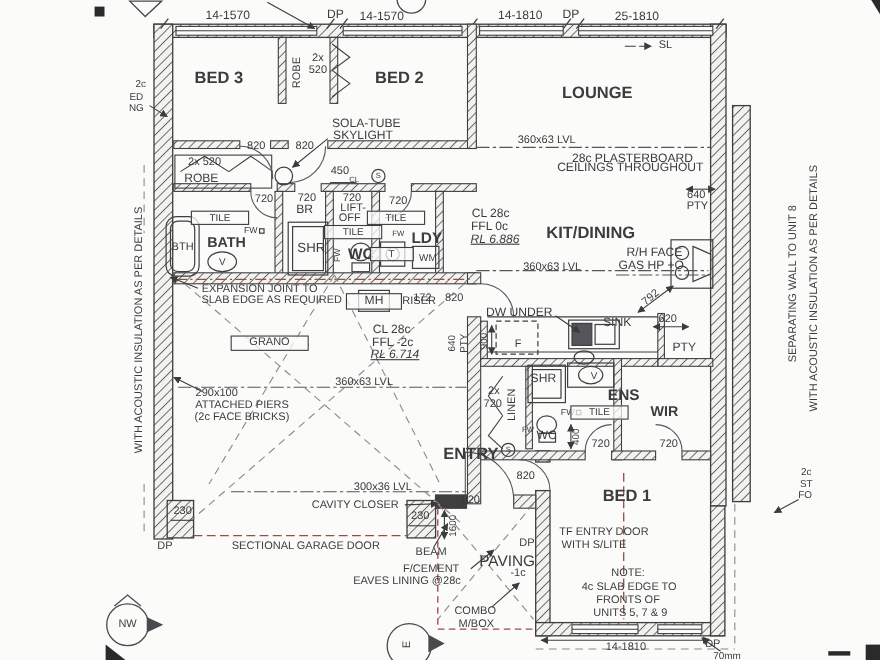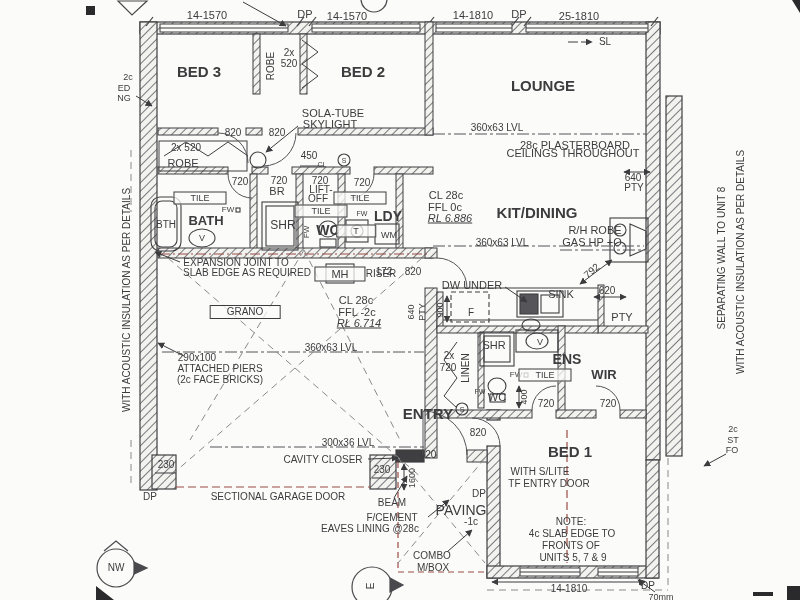--- a/index.html
+++ b/index.html
@@ -299,21 +299,21 @@
     <div class="lbl bold" style="left: 388px; top: 216px; font-size: 14px; transform: translate(-50%, -50%);">LDY</div>
     <div class="lbl" style="left: 497px; top: 128px; font-size: 10px; transform: translate(-50%, -50%);">360x63 LVL</div>
     <div class="lbl" style="left: 575px; top: 145px; font-size: 11px; transform: translate(-50%, -50%);">28c PLASTERBOARD</div>
     <div class="lbl" style="left: 573px; top: 153px; font-size: 11px; transform: translate(-50%, -50%); text-align: center;">CEILINGS THROUGHOUT</div>
     <div class="lbl" style="left: 633px; top: 178px; font-size: 10px; transform: translate(-50%, -50%);">640</div>
     <div class="lbl" style="left: 634px; top: 188px; font-size: 10px; transform: translate(-50%, -50%);">PTY</div>
     <div class="lbl" style="left: 446px; top: 195px; font-size: 11px; transform: translate(-50%, -50%);">CL 28c</div>
     <div class="lbl" style="left: 445px; top: 207px; font-size: 11px; transform: translate(-50%, -50%);">FFL 0c</div>
     <div class="lbl und" style="left: 450px; top: 218px; font-size: 11px; transform: translate(-50%, -50%);">RL 6.886</div>
     <div class="lbl bold" style="left: 537px; top: 212px; font-size: 15px; transform: translate(-50%, -50%);">KIT/DINING</div>
-    <div class="lbl" style="left: 595px; top: 230px; font-size: 11px; transform: translate(-50%, -50%);">R/H ROBE</div>
+    <div class="lbl" style="left: 595px; top: 230px; font-size: 11px; transform: translate(-50%, -50%);">R/H FACE</div>
     <div class="lbl" style="left: 592px; top: 242px; font-size: 11px; transform: translate(-50%, -50%);">GAS HP +O</div>
     <div class="lbl" style="left: 502px; top: 243px; font-size: 10px; transform: translate(-50%, -50%);">360x63 LVL</div>
     <div class="lbl" style="left: 236px; top: 263px; font-size: 10px; transform: translate(-50%, -50%);">EXPANSION JOINT TO</div>
     <div class="lbl" style="left: 247px; top: 273px; font-size: 10px; transform: translate(-50%, -50%);">SLAB EDGE AS REQUIRED</div>
     <div class="lbl box" style="left: 340px; top: 274px; font-size: 11px; transform: translate(-50%, -50%);">MH</div>
     <div class="lbl" style="left: 384px; top: 272px; font-size: 10px; transform: translate(-50%, -50%);">172</div>
     <div class="lbl" style="left: 381px; top: 274px; font-size: 10px; transform: translate(-50%, -50%);">RISER</div>
     <div class="lbl" style="left: 413px; top: 272px; font-size: 10px; transform: translate(-50%, -50%);">820</div>
     <div class="lbl box" style="left: 245px; top: 312px; font-size: 10px; transform: translate(-50%, -50%);">GRANO</div>
     <div class="lbl" style="left: 356px; top: 300px; font-size: 11px; transform: translate(-50%, -50%);">CL 28c</div>
@@ -360,21 +360,21 @@
     <div class="lbl" style="left: 278px; top: 497px; font-size: 10px; transform: translate(-50%, -50%);">SECTIONAL GARAGE DOOR</div>
     <div class="lbl" style="left: 392px; top: 503px; font-size: 10px; transform: translate(-50%, -50%);">BEAM</div>
     <div class="lbl" style="left: 392px; top: 518px; font-size: 10px; transform: translate(-50%, -50%);">F/CEMENT</div>
     <div class="lbl" style="left: 370px; top: 529px; font-size: 10px; transform: translate(-50%, -50%);">EAVES LINING @28c</div>
     <div class="lbl" style="left: 479px; top: 494px; font-size: 10px; transform: translate(-50%, -50%);">DP</div>
     <div class="lbl" style="left: 461px; top: 510px; font-size: 14px; transform: translate(-50%, -50%);">PAVING</div>
     <div class="lbl" style="left: 471px; top: 522px; font-size: 10px; transform: translate(-50%, -50%);">-1c</div>
     <div class="lbl" style="left: 432px; top: 556px; font-size: 10px; transform: translate(-50%, -50%);">COMBO</div>
     <div class="lbl" style="left: 433px; top: 568px; font-size: 10px; transform: translate(-50%, -50%);">M/BOX</div>
     <div class="lbl" style="left: 549px; top: 484px; font-size: 10px; transform: translate(-50%, -50%);">TF ENTRY DOOR</div>
-    <div class="lbl" style="left: 540px; top: 472px; font-size: 10px; transform: translate(-50%, -50%);">WITH S/LITE</div>
+    <div class="lbl" style="left: 540px; top: 496px; font-size: 10px; transform: translate(-50%, -50%);">WITH S/LITE</div>
     <div class="lbl" style="left: 571px; top: 522px; font-size: 10px; transform: translate(-50%, -50%);">NOTE:</div>
     <div class="lbl" style="left: 572px; top: 534px; font-size: 10px; transform: translate(-50%, -50%);">4c SLAB EDGE TO</div>
     <div class="lbl" style="left: 571px; top: 546px; font-size: 10px; transform: translate(-50%, -50%);">FRONTS OF</div>
     <div class="lbl" style="left: 573px; top: 558px; font-size: 10px; transform: translate(-50%, -50%);">UNITS 5, 7 &amp; 9</div>
     <div class="lbl" style="left: 569px; top: 589px; font-size: 10px; transform: translate(-50%, -50%);">14-1810</div>
     <div class="lbl" style="left: 648px; top: 586px; font-size: 10px; transform: translate(-50%, -50%);">DP</div>
     <div class="lbl" style="left: 661px; top: 597px; font-size: 9px; transform: translate(-50%, -50%);">70mm</div>
     <div class="lbl" style="left: 116px; top: 568px; font-size: 10px; transform: translate(-50%, -50%);">NW</div>
     <div class="lbl" style="left: 371px; top: 586px; font-size: 10px; transform: translate(-50%, -50%) rotate(-90deg);">E</div>
     <div class="lbl" style="left: 127px; top: 300px; font-size: 10px; transform: translate(-50%, -50%) rotate(-90deg);">WITH ACOUSTIC INSULATION AS PER DETAILS</div>

